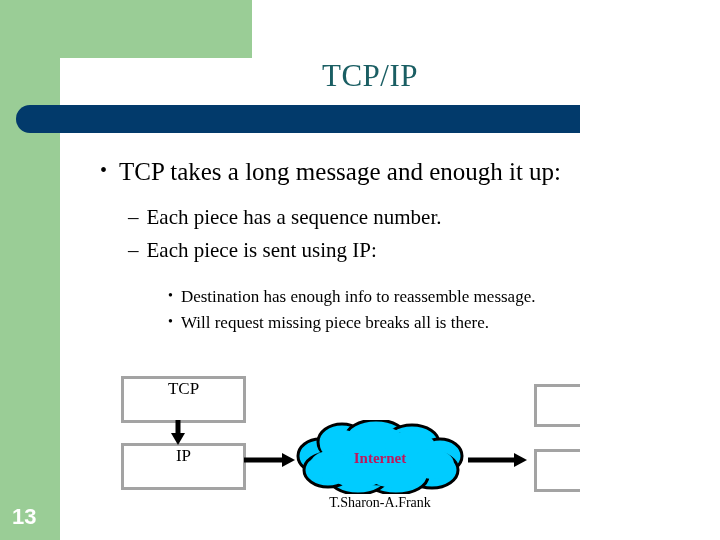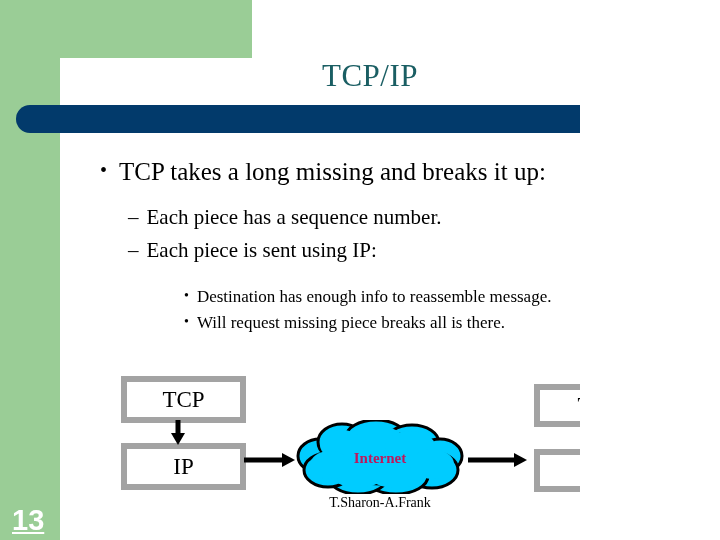--- a/index.html
+++ b/index.html
@@ -83,38 +83,37 @@
     font-size: 21px;
     color: #000000;
     white-space: nowrap;
   }
   .lvl2.a { top: 205px; }
   .lvl2.b { top: 238px; }
   .lvl2 .dash { margin-right: 8px; }
 
   .lvl3 {
     position: absolute;
-    left: 184px;
+    left: 168px;
     font-size: 17px;
     color: #000000;
     white-space: nowrap;
   }
   .lvl3.a { top: 287px; }
   .lvl3.b { top: 313px; }
   .lvl3 .bullet { margin-right: 8px; font-size: 14px; vertical-align: 2px; }
 
   
   .box {
     position: absolute;
-    border: 6px solid #a3a3a3;
+    border: 3px solid #a3a3a3;
     background: #ffffff;
     display: flex;
-    align-items: center;
     justify-content: center;
-    font-size: 23px;
+    font-size: 17px;
     color: #000000;
     box-sizing: border-box;
   }
   #box-tcp-left  { left: 121px; top: 376px; width: 125px; height: 47px; }
   #box-ip-left   { left: 121px; top: 443px; width: 125px; height: 47px; }
   #box-tcp-right { left: 534px; top: 384px; width: 129px; height: 43px; }
   #box-ip-right  { left: 534px; top: 449px; width: 129px; height: 43px; }
 
   .arrow-svg { position: absolute; overflow: visible; }
   #arrow-down   { left: 170px; top: 420px; }
@@ -146,41 +145,40 @@
     width: 240px;
     text-align: center;
     font-size: 14px;
     color: #000000;
   }
 
   .page-num {
     position: absolute;
     left: 12px;
     top: 504px;
-    font-size: 29px;
+    font-size: 22px;
     font-weight: bold;
     color: #ffffff;
     font-family: "Liberation Sans", sans-serif;
-    text-decoration: underline;
   }
 </style>
 </head>
 <body>
 
 <div id="slide">
 
   <div class="green-top"></div>
   <div class="green-col"></div>
   <div class="white-panel"></div>
   <div class="navy-bar"></div>
 
   <div class="title">TCP/IP</div>
 
   <div class="lvl1">
-    <span class="bullet">•</span><span>TCP takes a long missing and breaks it up:</span>
+    <span class="bullet">•</span><span>TCP takes a long message and enough it up:</span>
   </div>
 
   <div class="lvl2 a">
     <span class="dash">–</span><span>Each  piece has a sequence number.</span>
   </div>
   <div class="lvl2 b">
     <span class="dash">–</span><span>Each piece is sent using IP:</span>
   </div>
 
   <div class="lvl3 a">

